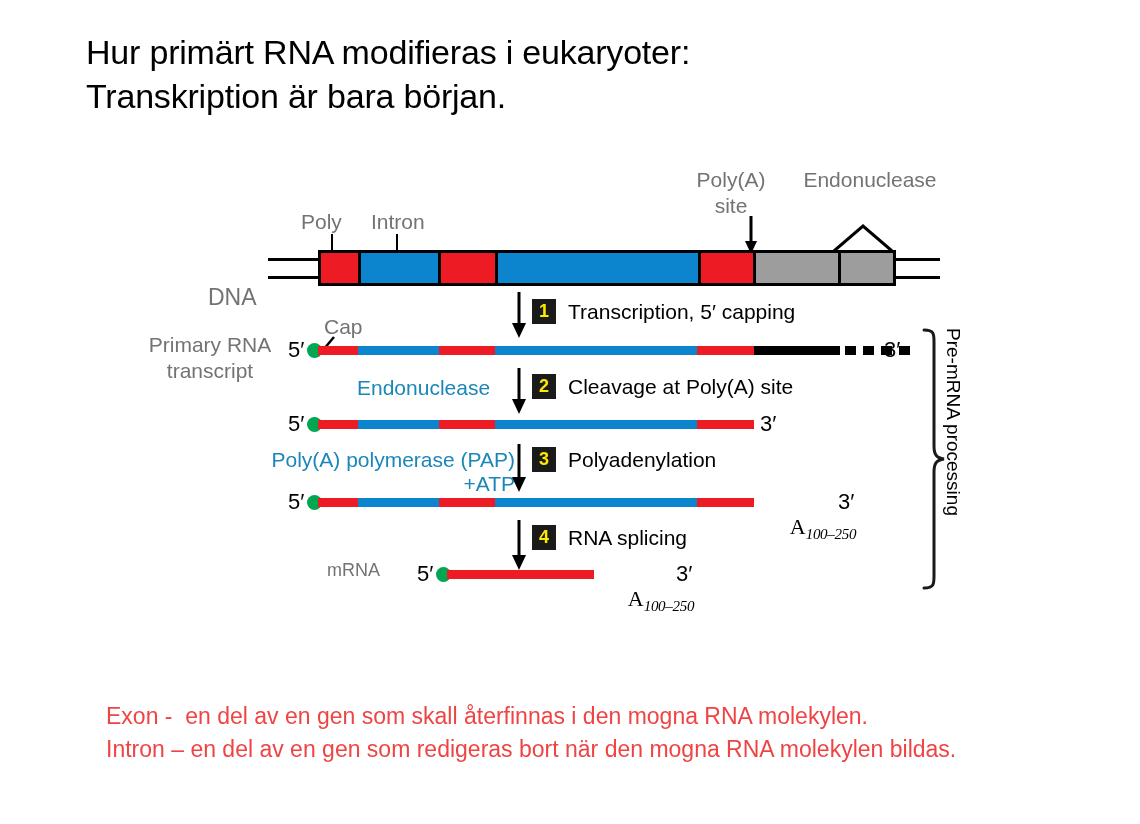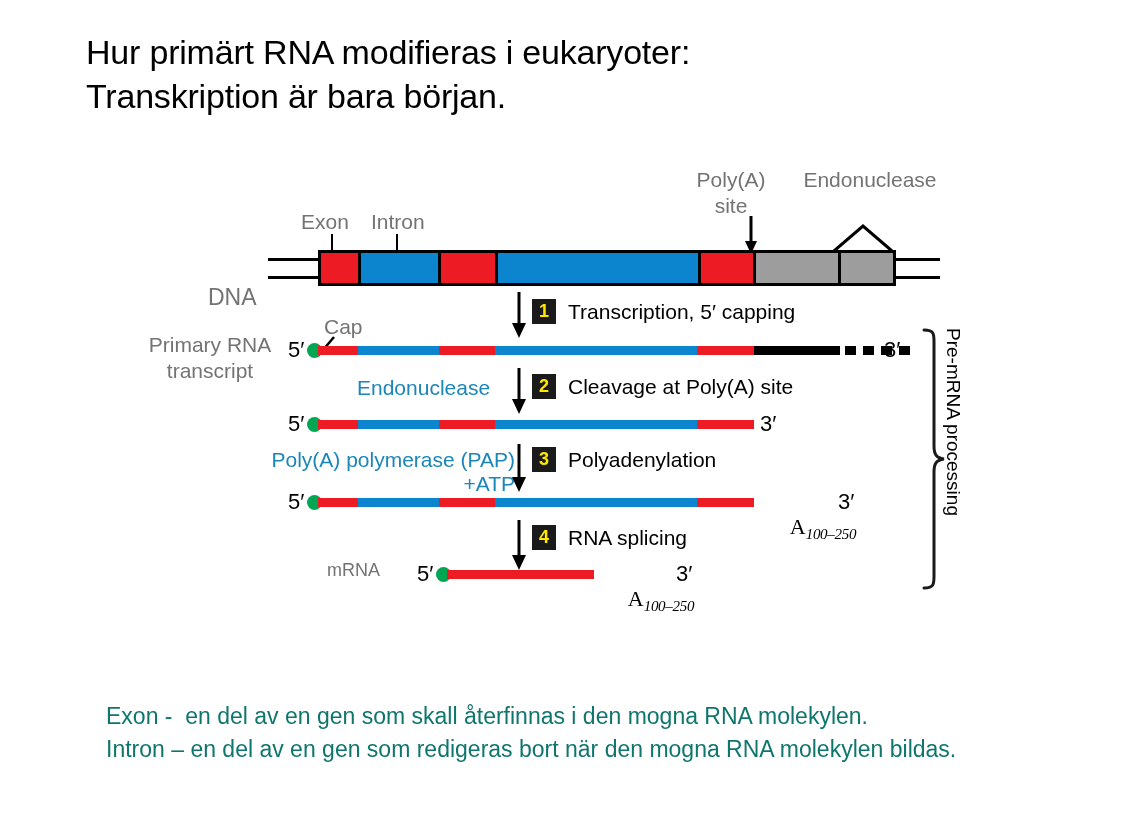--- a/index.html
+++ b/index.html
@@ -176,35 +176,35 @@
   }
 
   
   #caption {
     position: absolute;
     left: 106px;
     top: 700px;
     width: 980px;
     font-size: 23px;
     line-height: 1.45;
-    color: #0f766e;
+    color: #ef4444;
   }
   #caption div { white-space: pre; }
 </style>
 </head>
 <body>
 
 <div id="slide-title">
   <div>Hur primärt RNA modifieras i eukaryoter:</div>
   <div>Transkription är bara början.</div>
 </div>
 
 <div id="figure">
 
-  <div class="ftext" style="left:301px; top:60px;">Exon</div>
+  <div class="ftext" style="left:301px; top:60px;">Poly</div>
   <div class="ftext" style="left:371px; top:60px;">Intron</div>
 
   <div class="ftext center" style="left:676px; top:18px; width:110px;">Poly(A)</div>
   <div class="ftext center" style="left:676px; top:44px; width:110px;">site</div>
 
   <div class="ftext center" style="left:790px; top:18px; width:160px;">Endonuclease</div>
 
   <div class="leader-line" style="left:331px; top:84px; height:20px;"></div>
   <div class="leader-line" style="left:396px; top:84px; height:22px;"></div>
 

